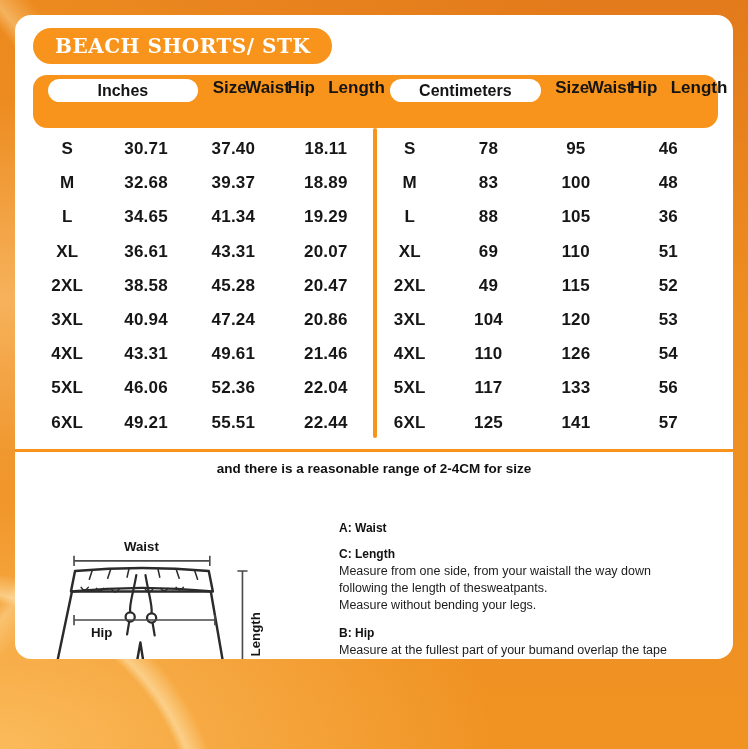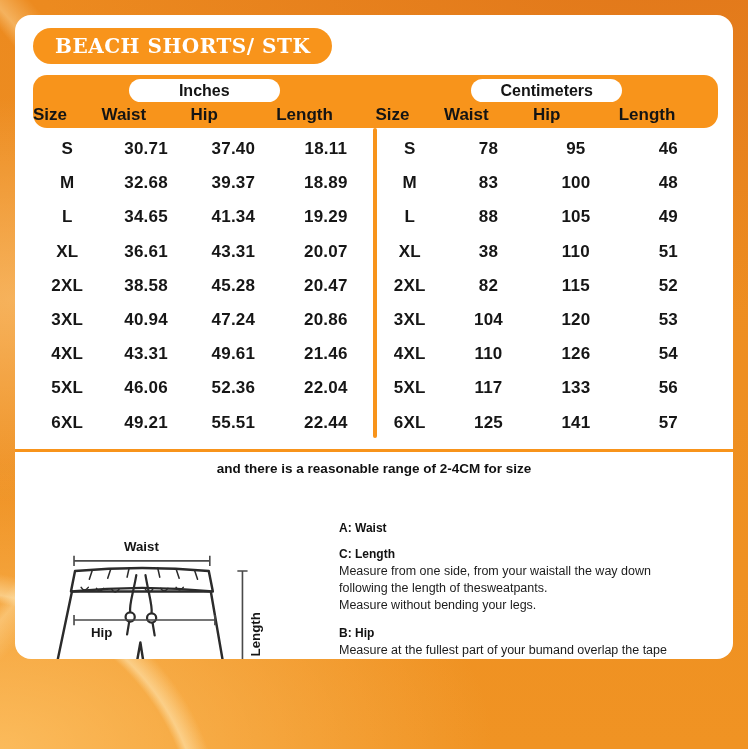--- a/index.html
+++ b/index.html
@@ -33,21 +33,21 @@
   }
   .badge span{
     font-family:"DejaVu Serif","Liberation Serif",serif;
     font-weight:bold;font-size:20px;color:#ffffff;letter-spacing:.5px;
   }
   
   .thead{
     position:absolute;left:18px;top:60px;width:685px;height:53px;
     background:var(--accent);border-radius:14px;display:flex;
   }
-  .thead .half{width:50%;display:flex;flex-direction:column;}
+  .thead .half{width:50%;display:flex;flex-direction:row;}
   .pill{
     margin:4px auto 0;width:44%;height:23px;border-radius:12px;background:#ffffff;
     text-align:center;line-height:23px;font-weight:bold;font-size:16px;color:#141414;
   }
   .cols{
     display:grid;grid-template-columns:20% 26% 25% 29%;
     height:26px;align-items:center;text-align:left;
     font-weight:bold;font-size:17px;color:#141414;
   }
   
@@ -178,31 +178,31 @@
       <div class="tr">
         <span>M</span>
           <span>83</span>
           <span>100</span>
           <span>48</span>
       </div>
       <div class="tr">
         <span>L</span>
           <span>88</span>
           <span>105</span>
-          <span>49</span>
+          <span>36</span>
       </div>
       <div class="tr">
         <span>XL</span>
-          <span>38</span>
+          <span>69</span>
           <span>110</span>
           <span>51</span>
       </div>
       <div class="tr">
         <span>2XL</span>
-          <span>82</span>
+          <span>49</span>
           <span>115</span>
           <span>52</span>
       </div>
       <div class="tr">
         <span>3XL</span>
           <span>104</span>
           <span>120</span>
           <span>53</span>
       </div>
       <div class="tr">

